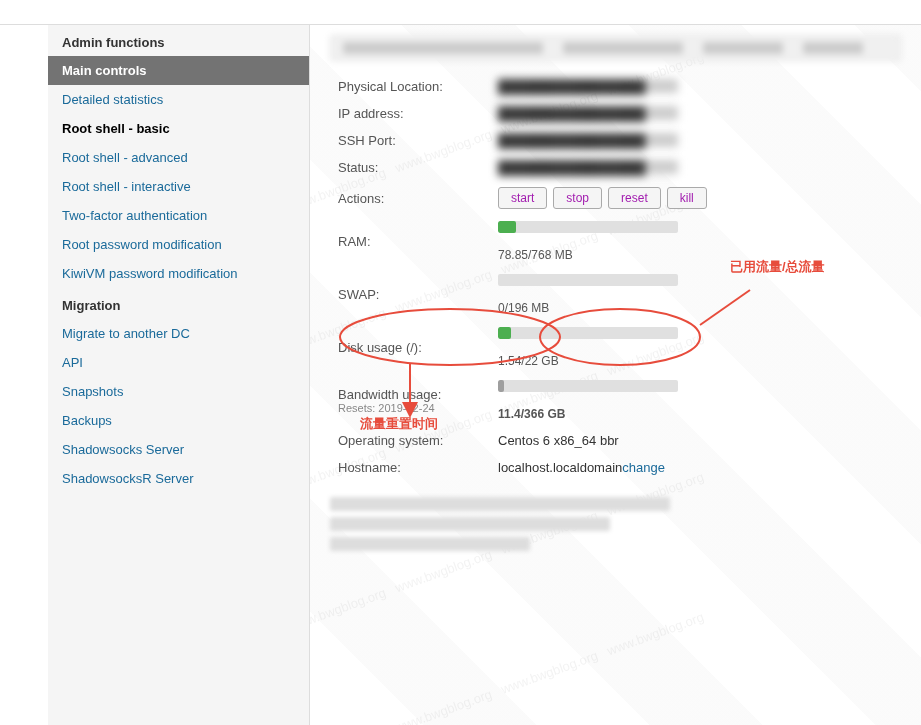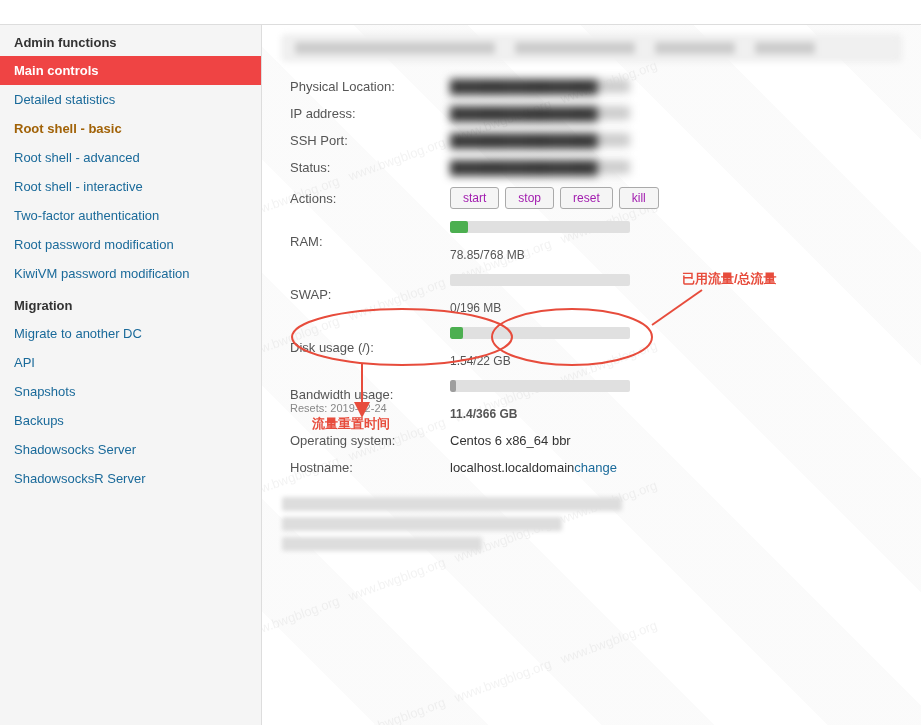--- a/index.html
+++ b/index.html
@@ -26,45 +26,46 @@
       overflow: hidden;
     }
 
     
     #sidebar {
       width: 262px;
       background: #f5f5f5;
       border-right: 1px solid #ddd;
       overflow-y: auto;
       flex-shrink: 0;
+      margin-left: 48px;
     }
 
     .sidebar-section-title {
       font-weight: bold;
       font-size: 13px;
       color: #333;
       padding: 10px 14px 6px 14px;
     }
 
     .sidebar-item {
       padding: 7px 14px;
       cursor: pointer;
       color: #1a6a9a;
       font-size: 13px;
     }
 
     .sidebar-item.active {
-      background: #ef4444;
+      background: #737373;
       color: #fff;
       font-weight: bold;
     }
 
     .sidebar-item.bold-item {
       font-weight: bold;
-      color: #a16207;
+      color: #000000;
     }
 
     
     #main {
       flex: 1;
       padding: 10px 20px;
       overflow-y: auto;
       position: relative;
       background: #fff;
     }
@@ -384,15 +385,15 @@
           <marker id="arrowhead" markerWidth="8" markerHeight="8" refX="4" refY="4" orient="auto">
             <path d="M0,0 L8,4 L0,8 Z" fill="#e74c3c"></path>
           </marker>
         </defs>
         <ellipse cx="140" cy="312" rx="110" ry="28" fill="none" stroke="#e74c3c" stroke-width="2"></ellipse>
         <ellipse cx="310" cy="312" rx="80" ry="28" fill="none" stroke="#e74c3c" stroke-width="2"></ellipse>
         <line x1="100" y1="338" x2="100" y2="385" stroke="#e74c3c" stroke-width="2" marker-end="url(#arrowhead)"></line>
         <line x1="390" y1="300" x2="440" y2="265" stroke="#e74c3c" stroke-width="2"></line>
       </svg>
       <div class="annotation-text" style="left: 50px; top: 390px; z-index: 11;">流量重置时间</div>
-      <div class="annotation-text" style="left: 420px; top: 245px; z-index: 11;">已用流量/总流量</div>
+      <div class="annotation-text" style="left: 420px; top: 233px; z-index: 11;">已用流量/总流量</div>
     </div>
 </div>
 
 </body></html>

